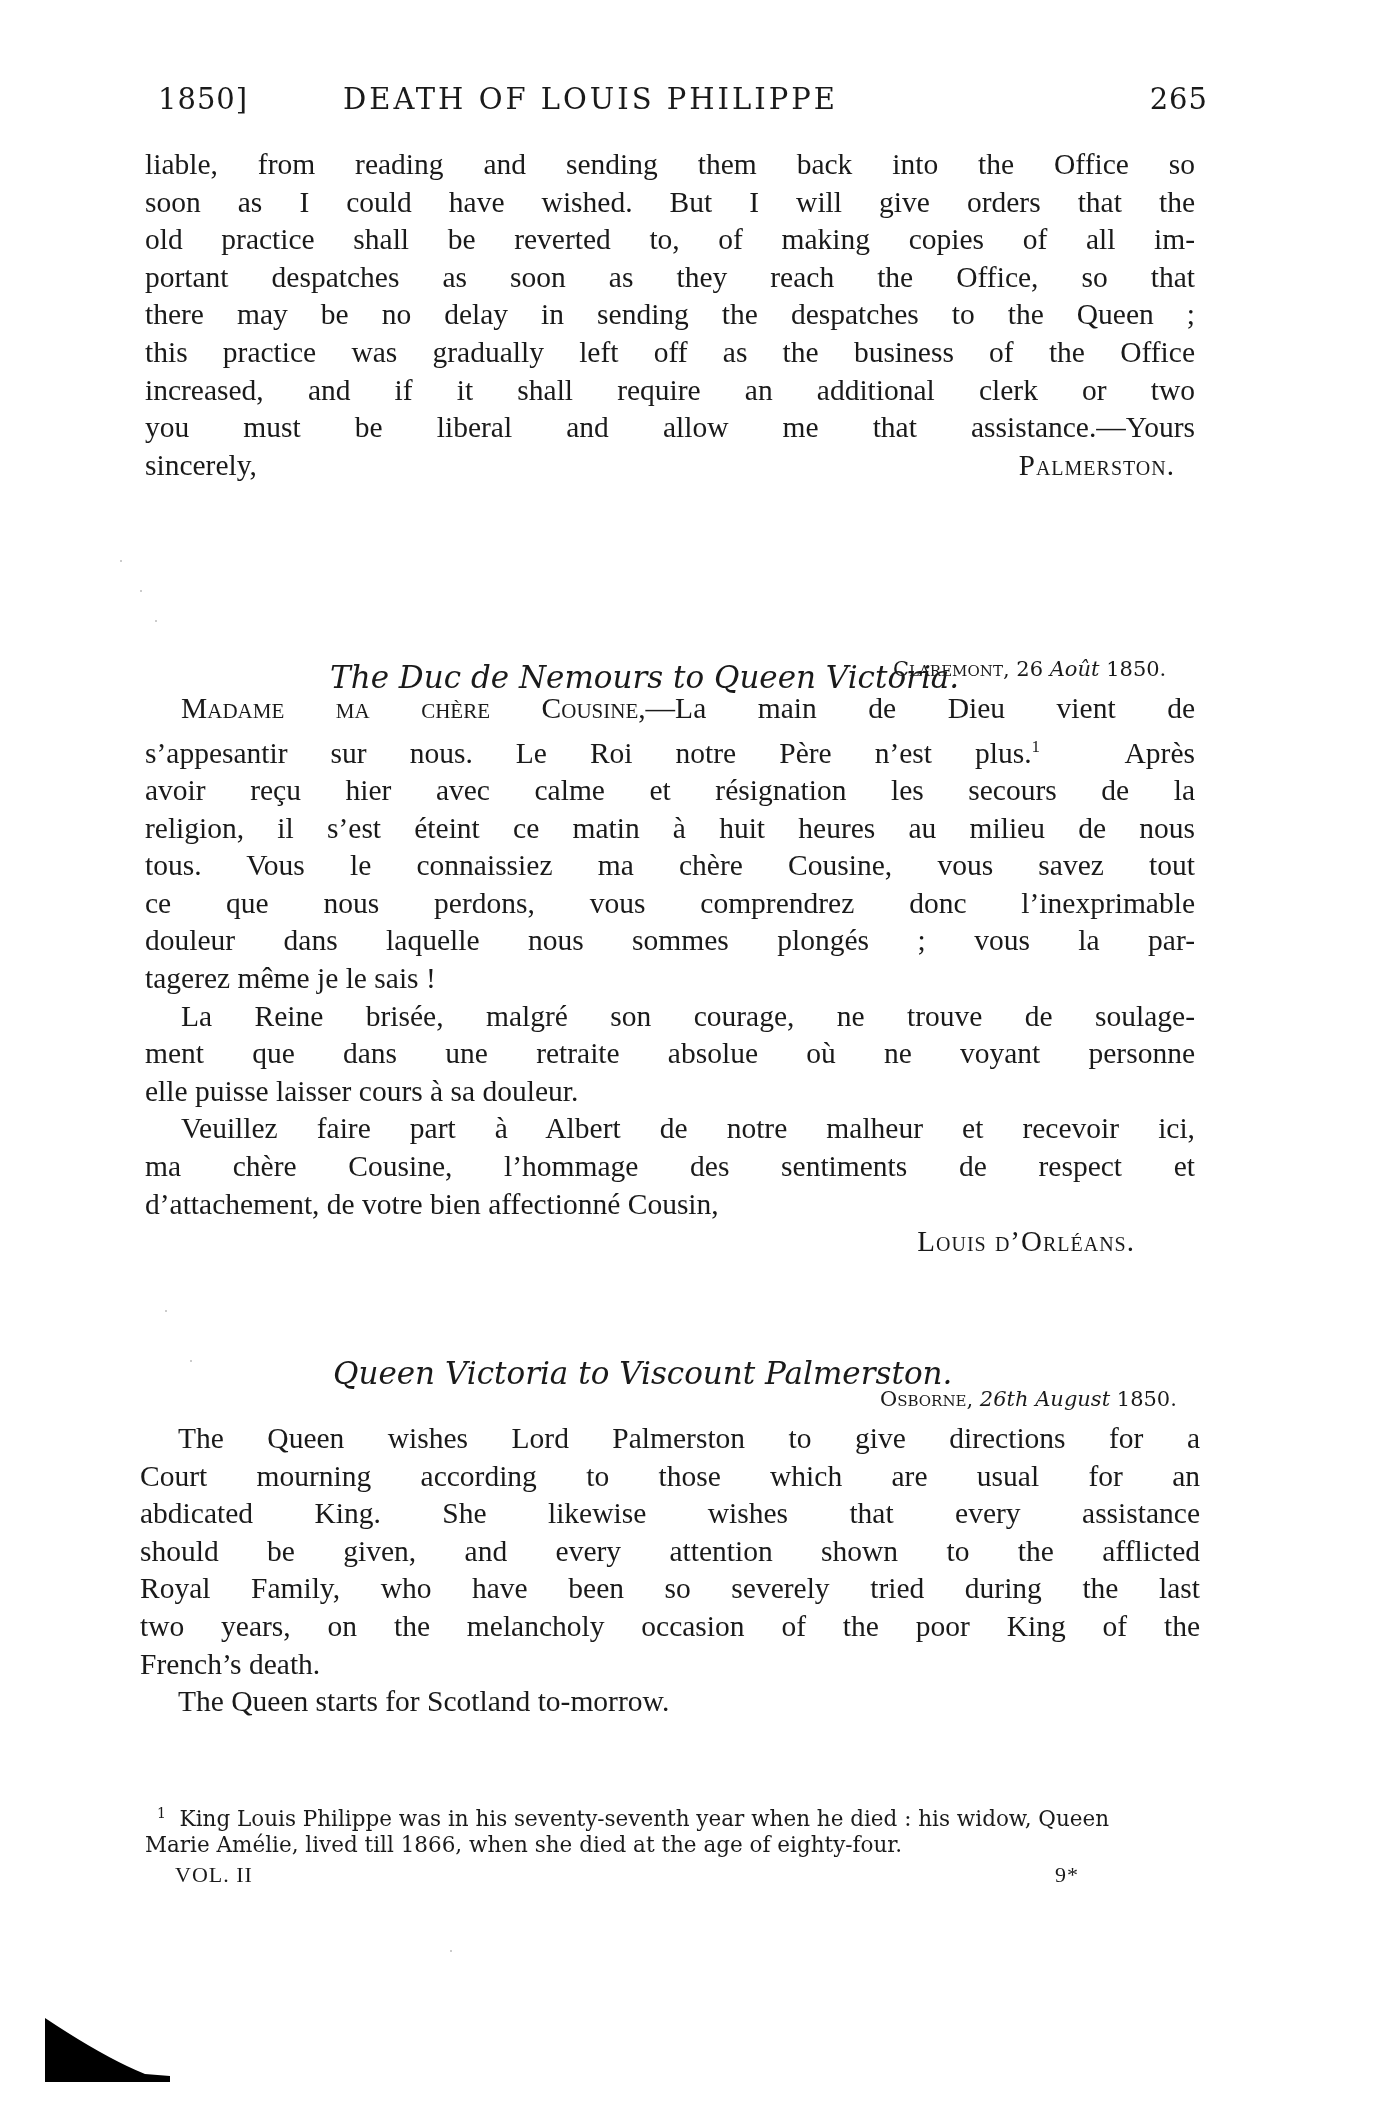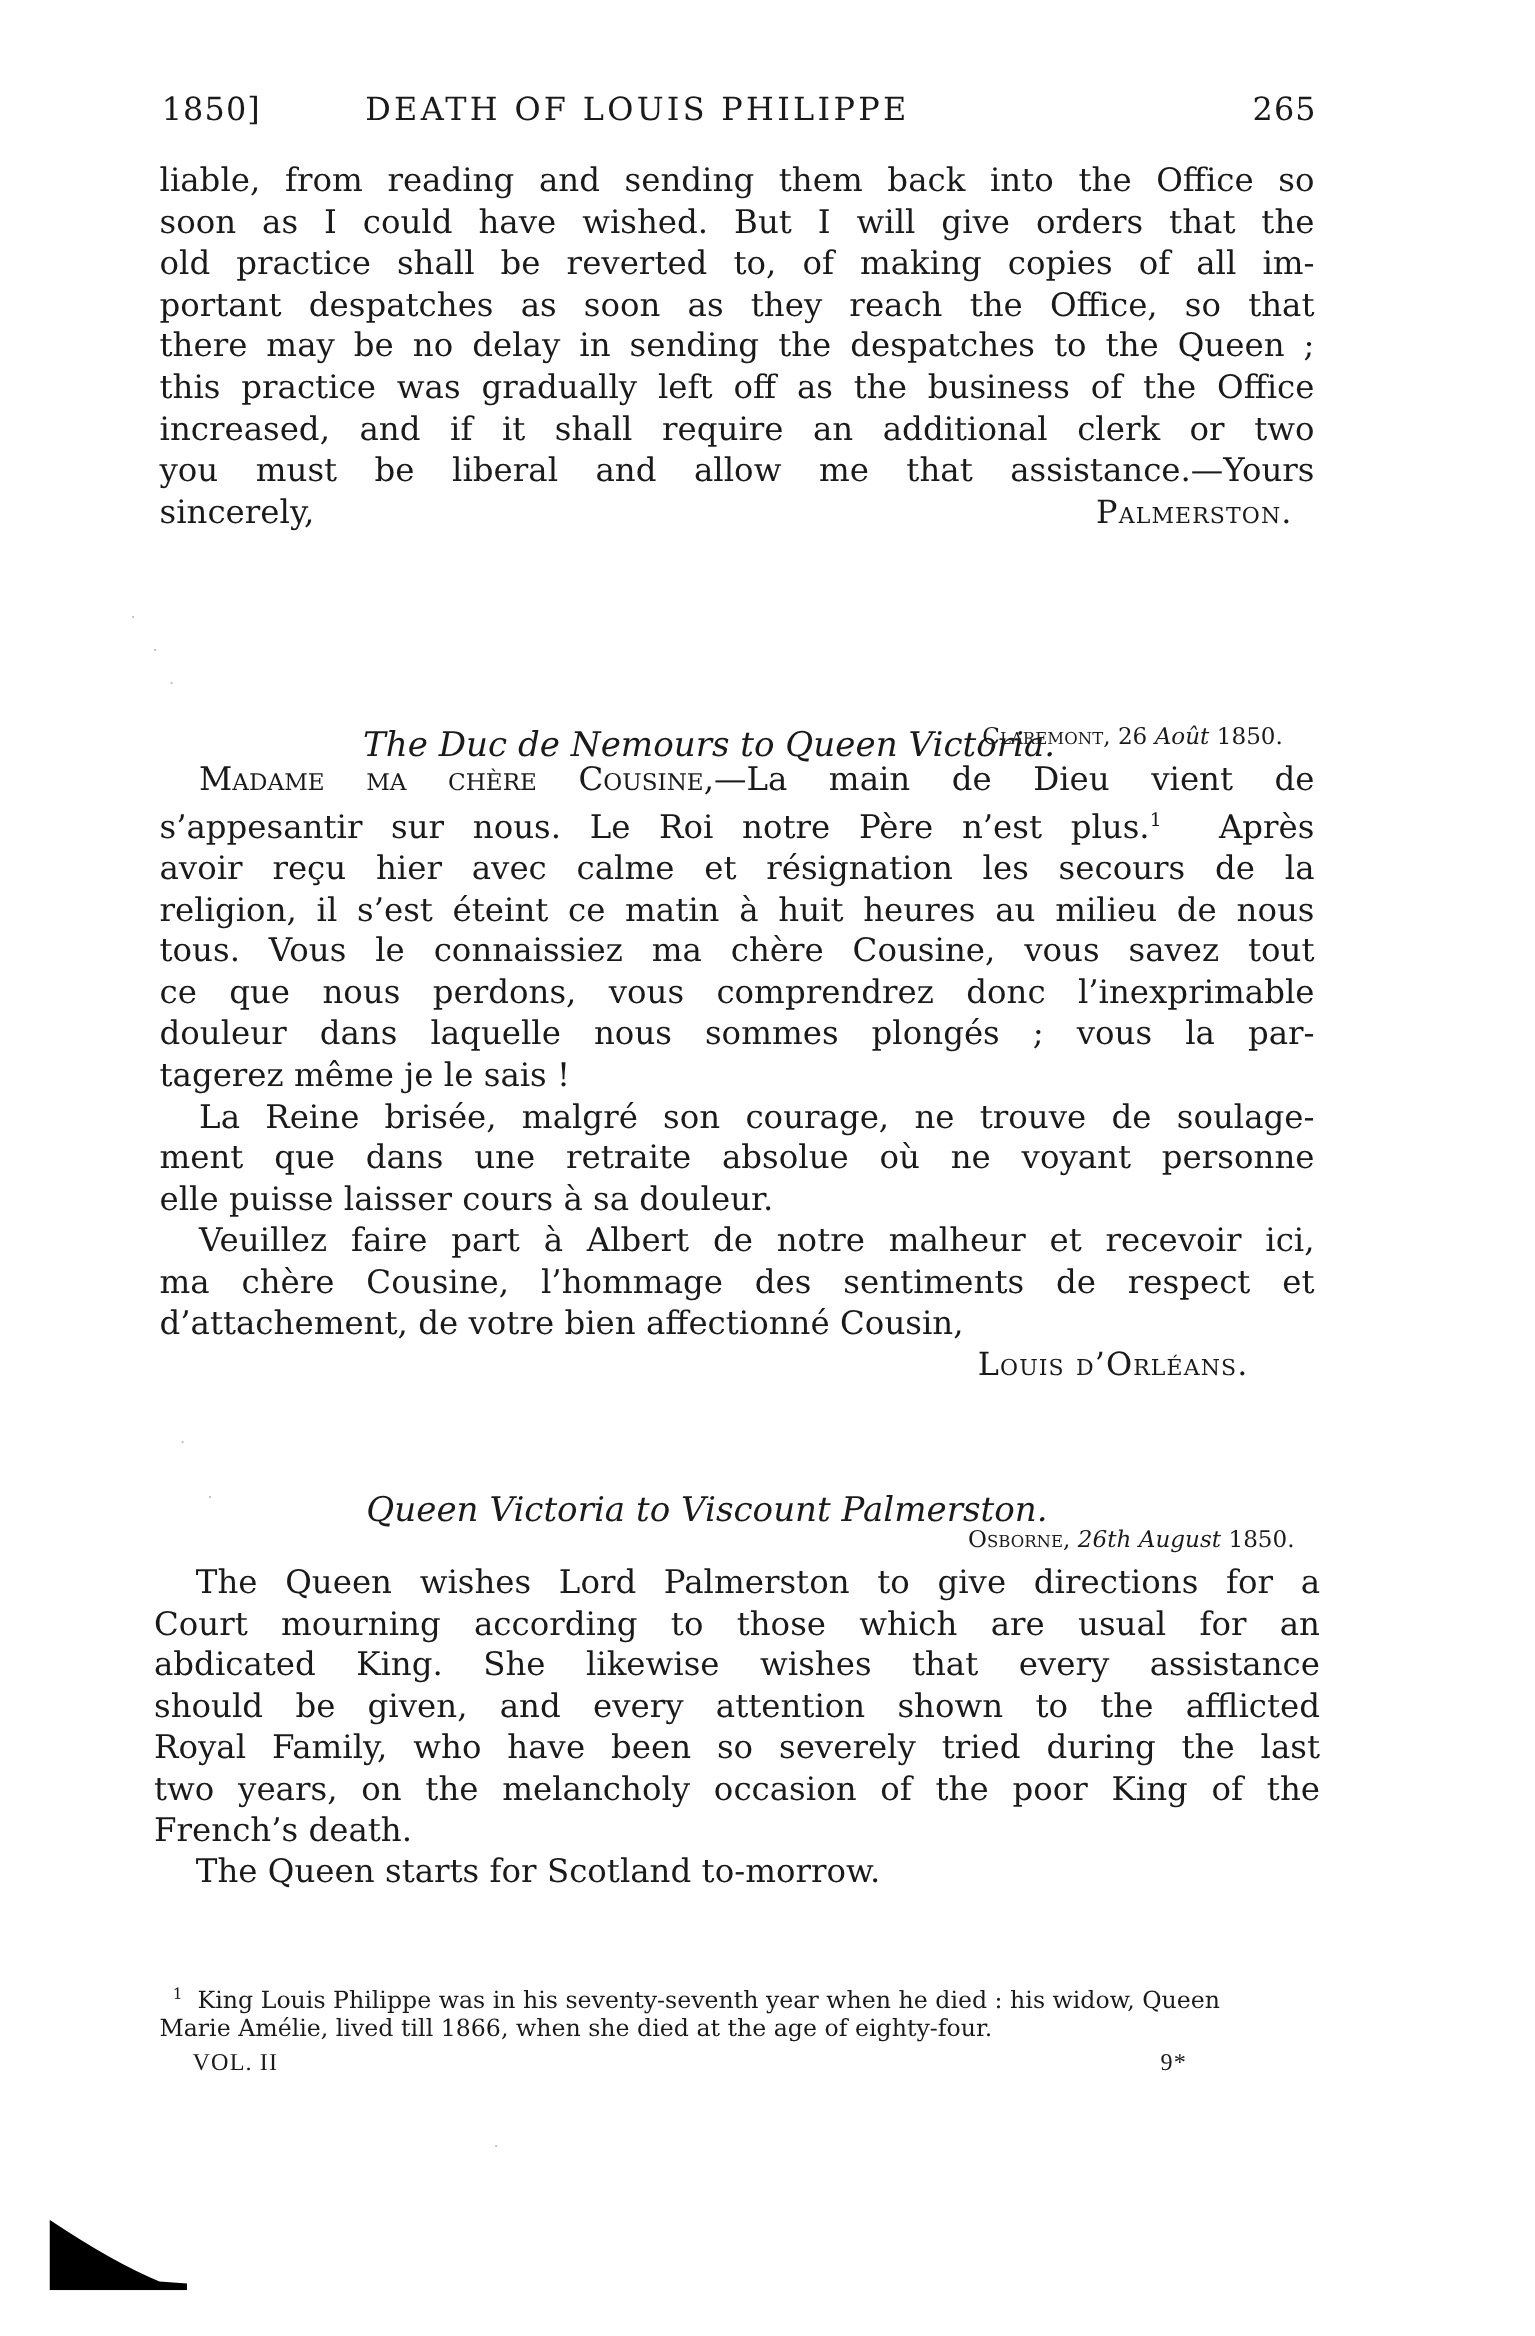--- a/index.html
+++ b/index.html
@@ -1,23 +1,23 @@
 <!DOCTYPE html>
 <html><head>
 <meta charset="utf-8">
 <style>
   html, body { margin:0; padding:0; background:#ffffff; }
   body { width:1395px; height:2124px; position:relative; overflow:hidden;
          font-family:"DejaVu Serif", "Liberation Serif", serif; color:#1a1a1a; }
   .abs { position:absolute; }
-  .header { top:82px; left:147px; width:1050px; height:34px; font-size:29px; letter-spacing:1px;text-align:center; }
+  .header { top:82px; left:158px; width:1050px; height:34px; font-size:29px; letter-spacing:1px;text-align:center; }
   .header .yr { position:absolute; left:0; top:0; }
   .header .title { position:absolute; left:185px; top:0; letter-spacing:3px; }
   .header .pg { position:absolute; right:0; top:0; }
-  .body-text { left:145px; width:1050px; font-size:29.5px; line-height:37.6px; text-align:justify; }
+  .body-text { left:145px; width:1050px; font-size:29.5px; line-height:37.6px; text-align:justify;font-family:Liberation Serif, serif; }
   .line { display:block; text-align:justify; text-align-last:justify; white-space:nowrap; overflow:visible; }
   .line.last { text-align-last:left; }
   .sc { font-variant:small-caps; }
   .sig { font-variant:small-caps; font-size:29px; letter-spacing:1px; }
   .heading { font-style:italic; font-size:31px; }
   .dateline { font-size:21px; }
   .dateline .sc { font-variant:small-caps; }
   .dateline i { font-style:italic; }
   .footnote { left:145px; width:1050px; font-size:21.5px; line-height:26px; }
   .footnote sup { font-size:14px; }

